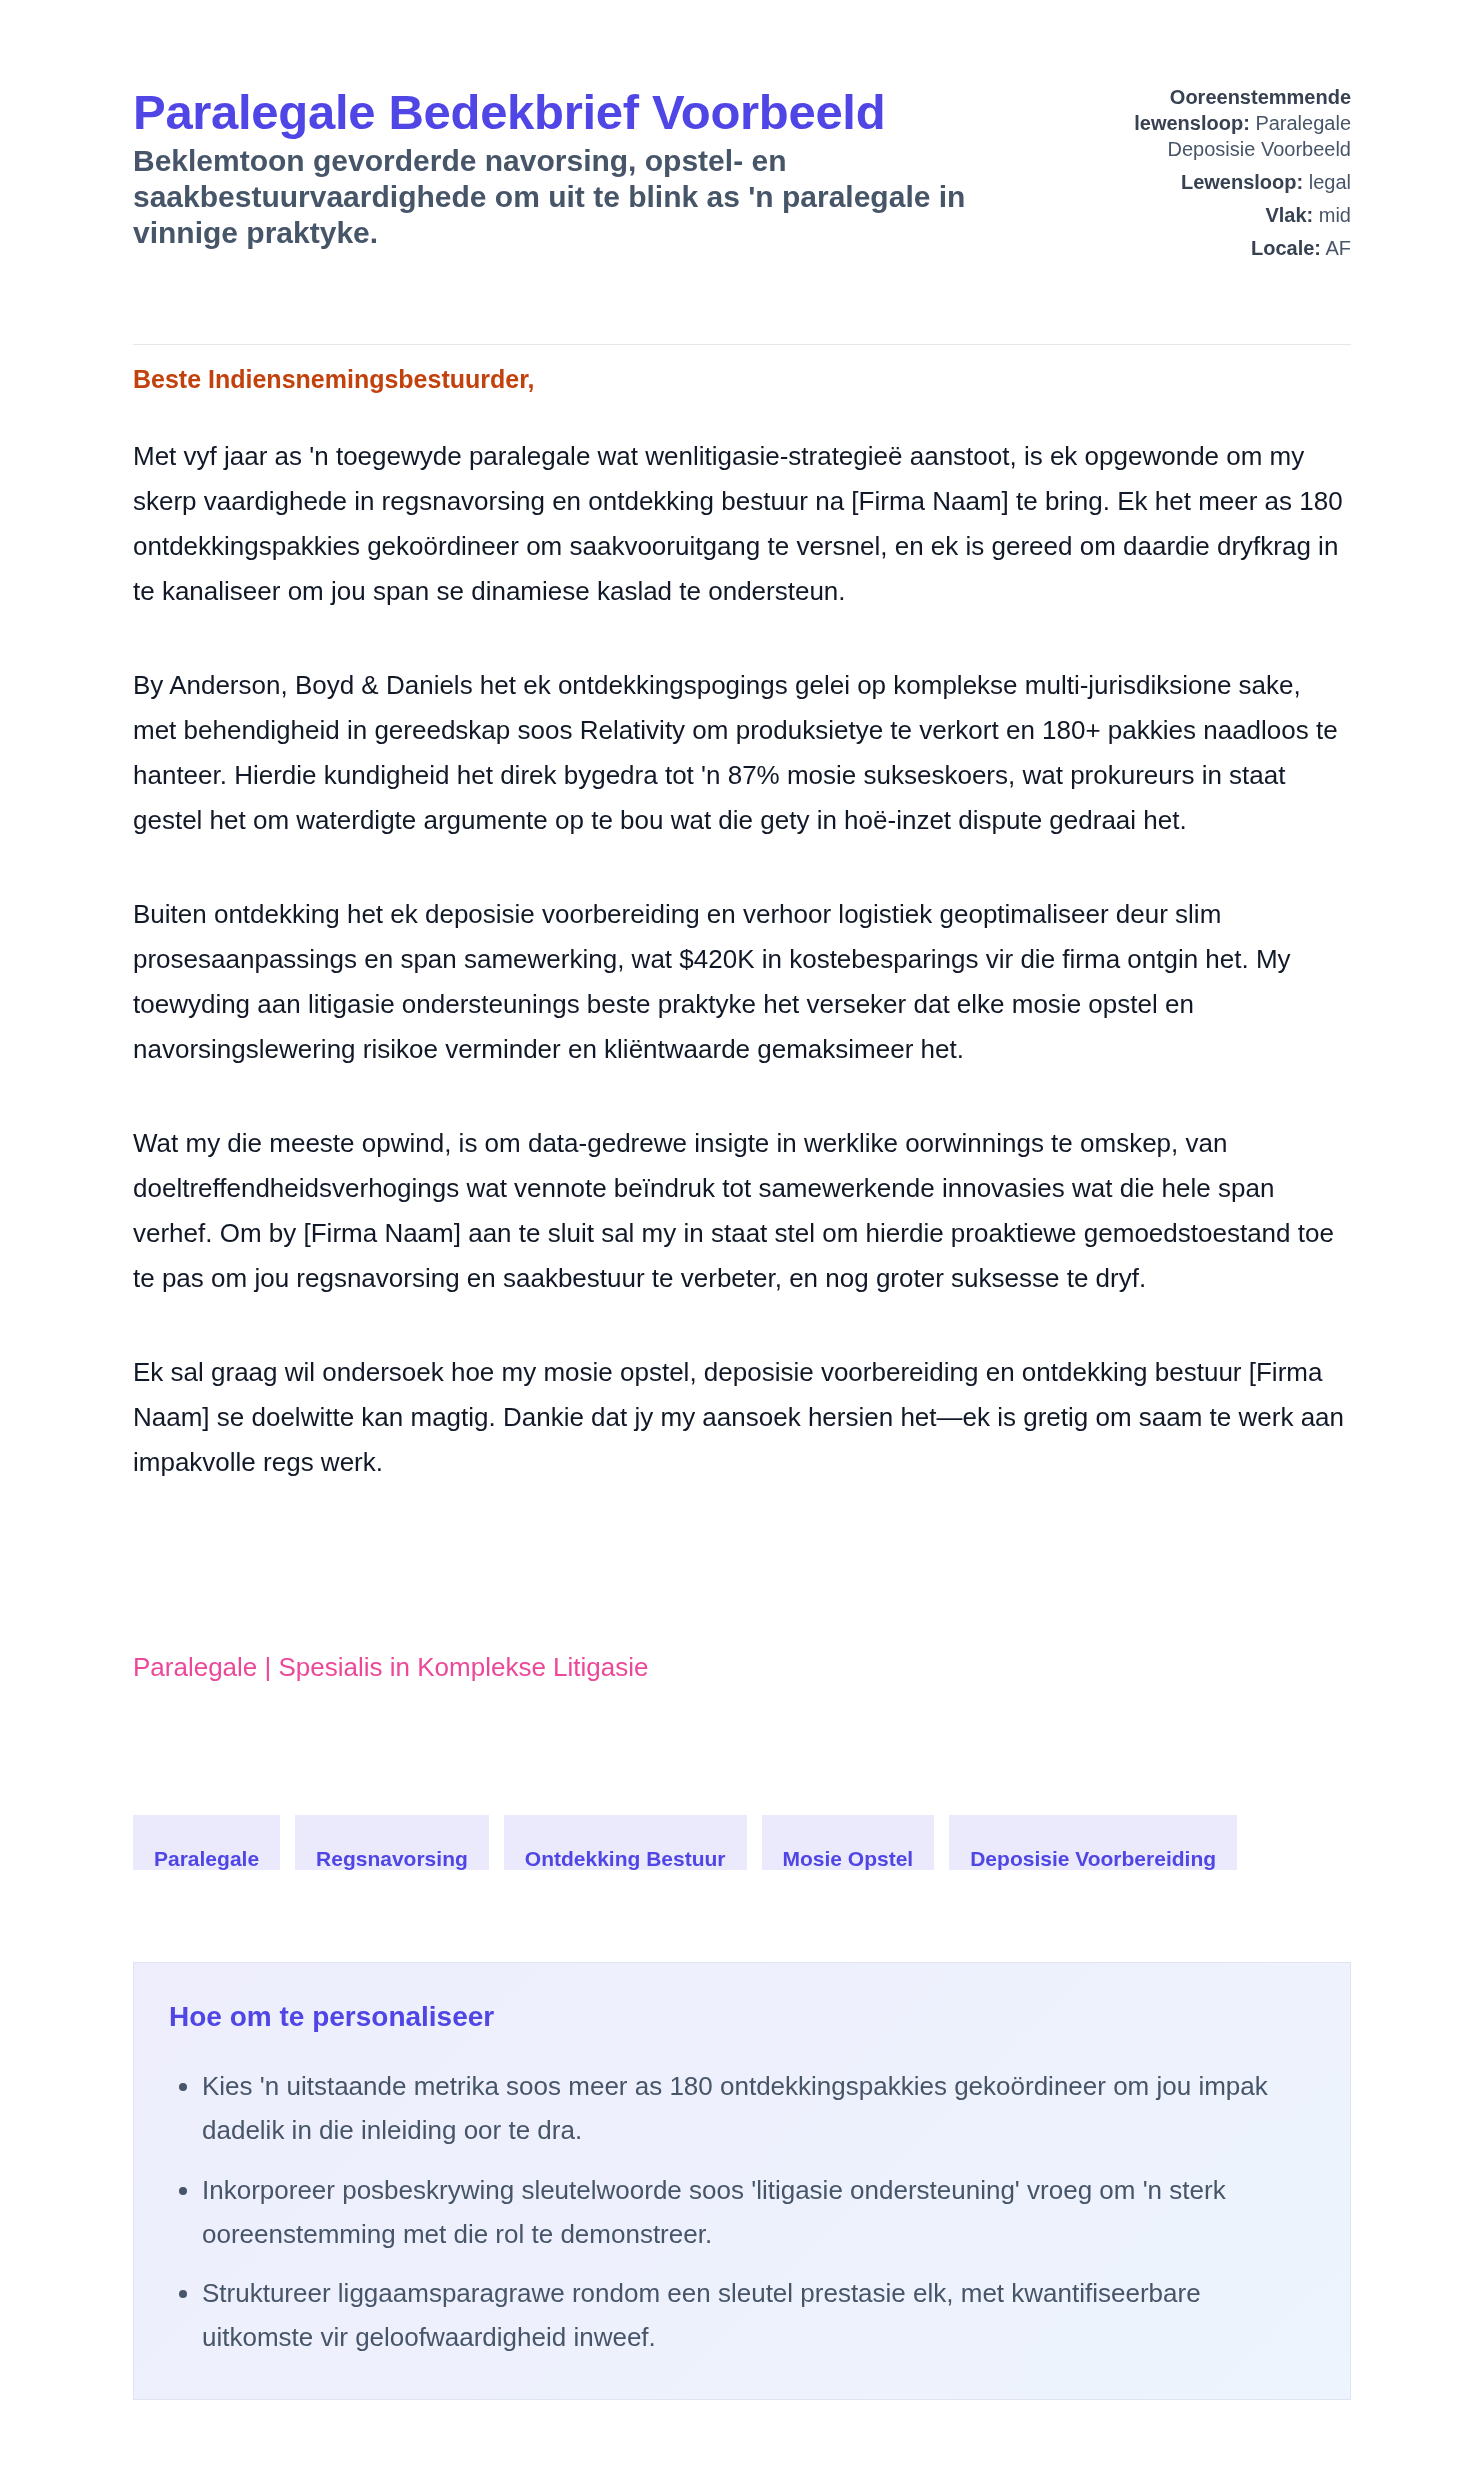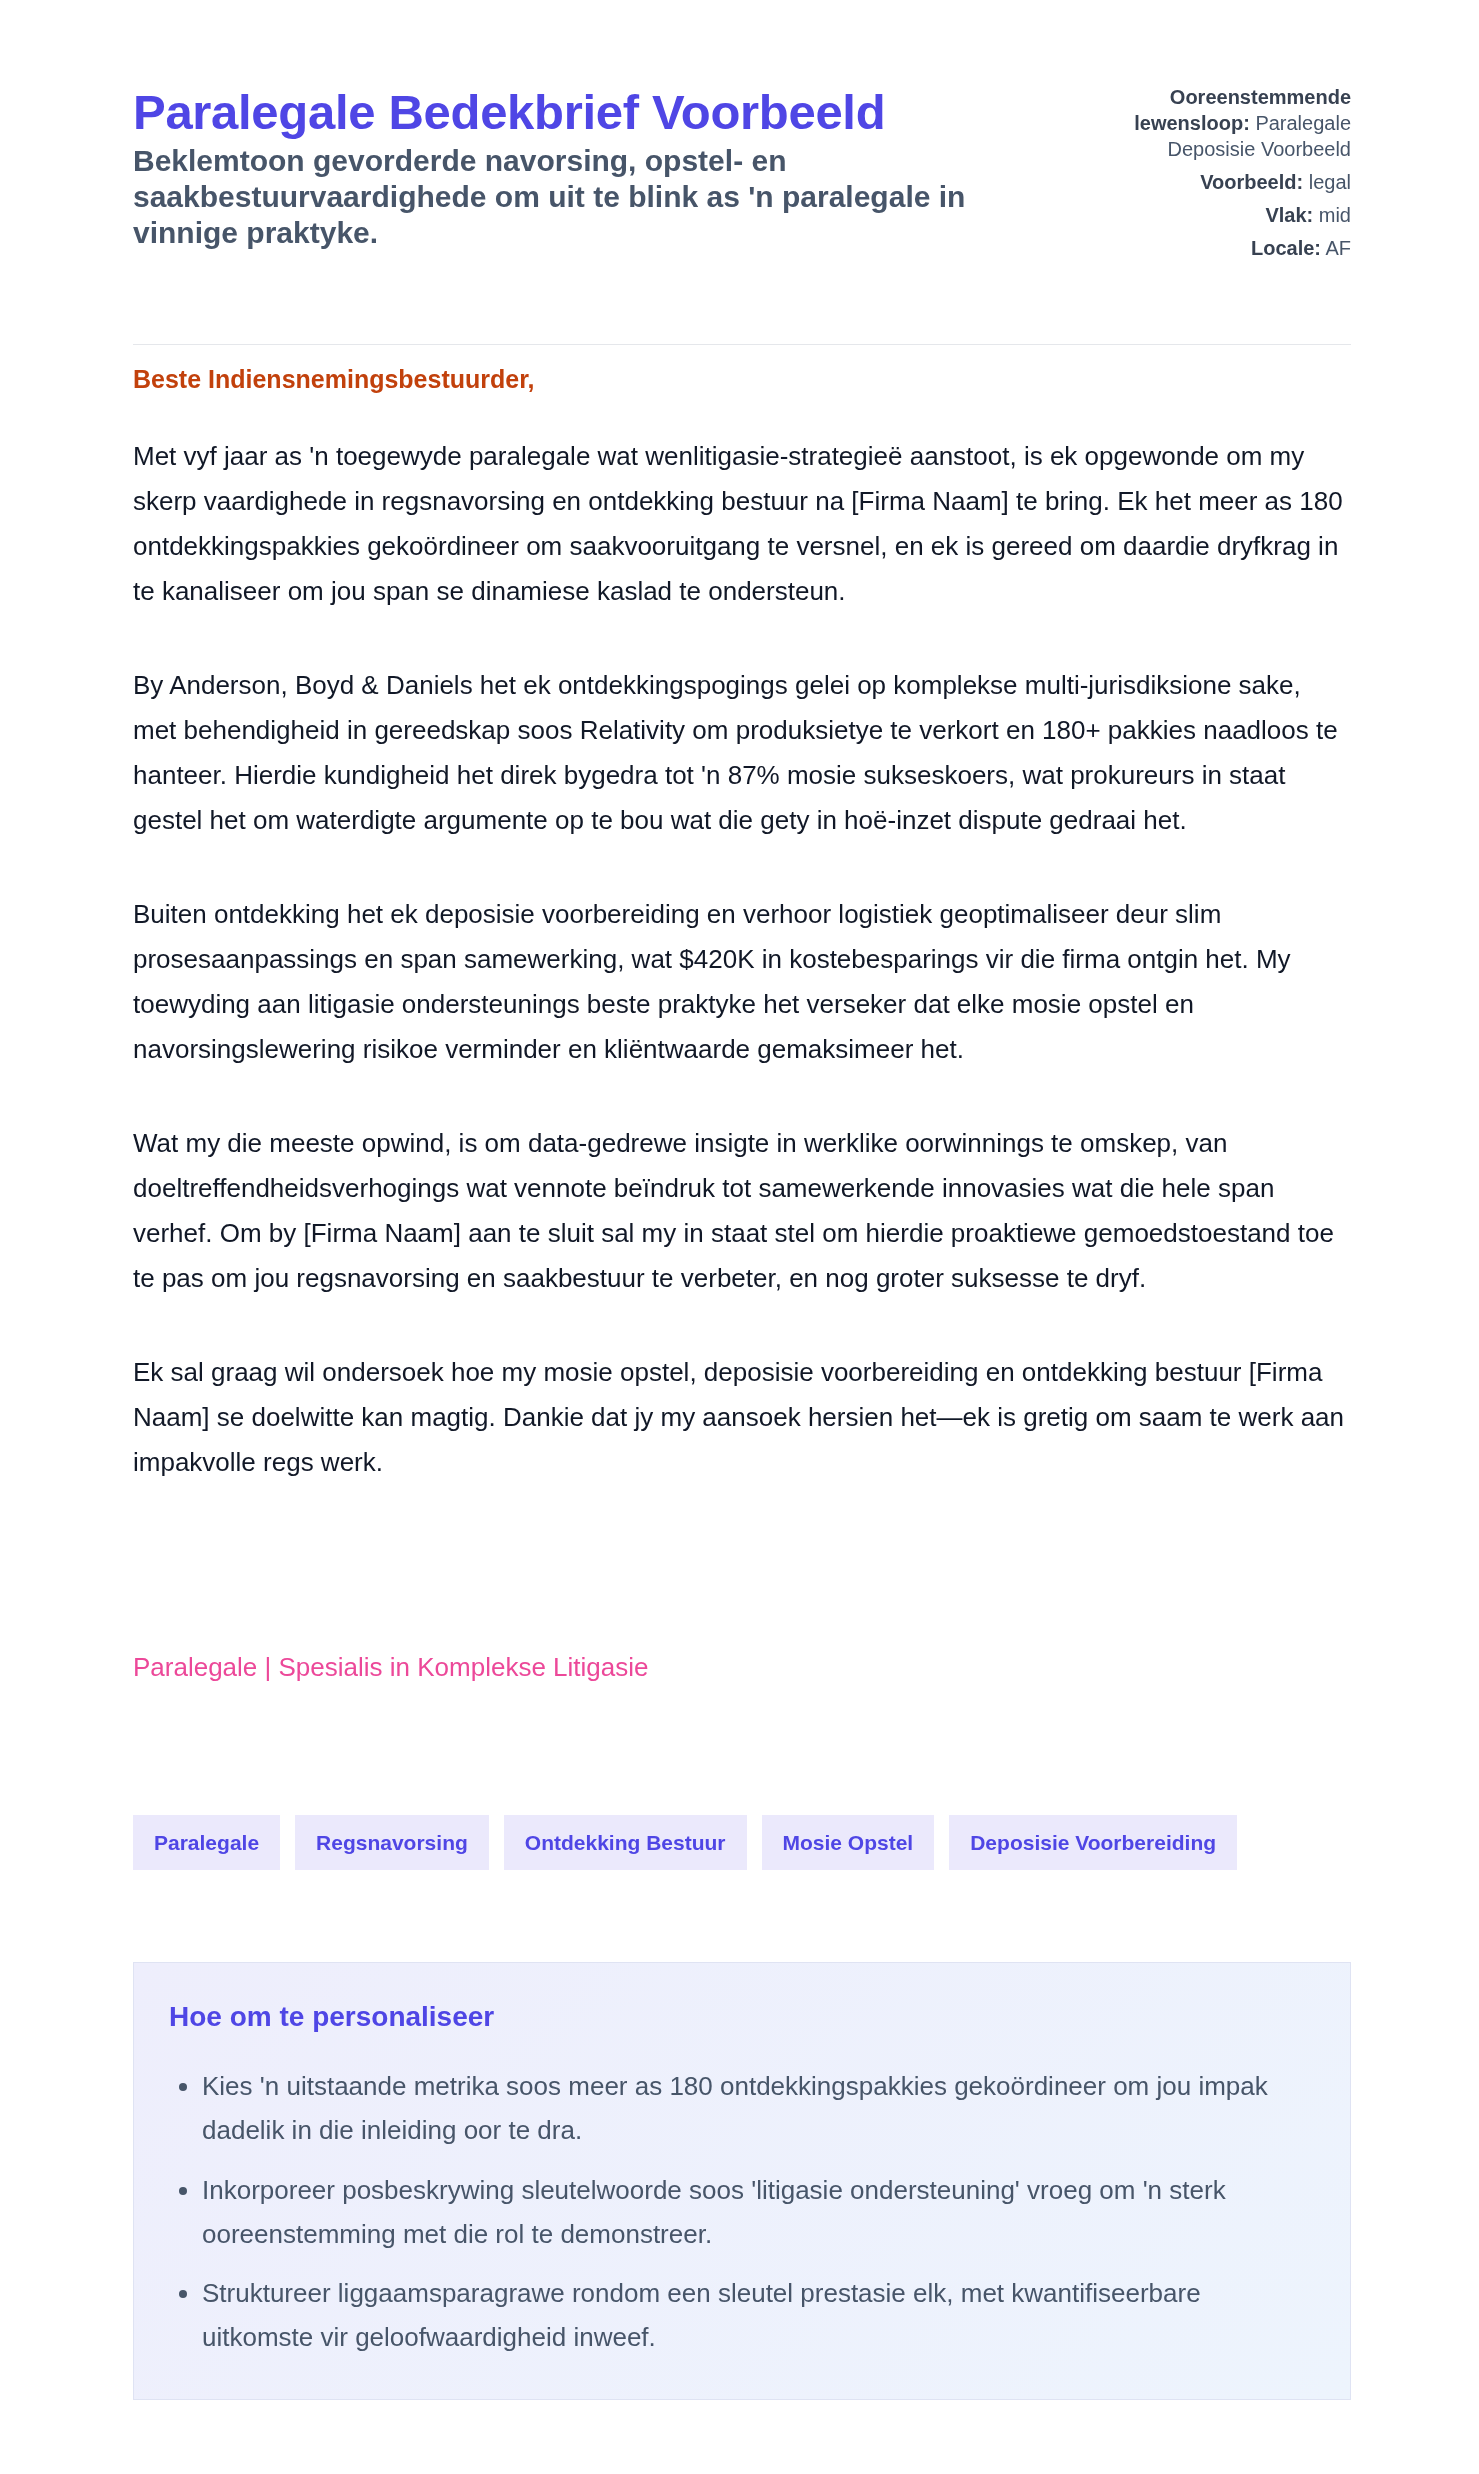--- a/index.html
+++ b/index.html
@@ -31,21 +31,21 @@
   .body { position: absolute; left: 0; top: 434px; width: 1218px; }
   .body p {
     margin: 0 0 49px 0; font-size: 26px; line-height: 45px; color: #111827;
   }
   .signature { position: absolute; left: 0; top: 1652px; }
   .sig-name { font-size: 26px; font-weight: 700; color: #111827; margin: 0 0 17.4px 0; }
   .sig-title { font-size: 26px; color: #ec4899; margin: 0; }
   .tags { position: absolute; left: 0; top: 1815px; display: flex; gap: 15px; }
   .tag {
     background: #ebe9fc; color: #4f46e5; font-size: 21px; font-weight: 600;
-    padding: 0 21px; height: 55px; line-height: 55px; box-sizing: border-box;
+    padding: 16px 21px; height: 55px; line-height: 55px; box-sizing: border-box;
   }
   .tips {
     position: absolute; left: 0; top: 1962px; width: 1218px; height: 438px; box-sizing: border-box;
     border: 1.7px solid #dfe3f3;
     background: linear-gradient(135deg, #eeeefc 0%, #edf4fd 100%);
     padding: 38px 35px 12px 35px;
   }
   .tips h3 { margin: 0 0 31px 0; font-size: 28px; font-weight: 700; color: #4f46e5; }
   .tips ul { margin: 0; padding: 0 0 0 33px; }
   .tips li {
@@ -59,21 +59,21 @@
 <div class="page">
   <header class="header">
     <h1 class="title">Paralegale Bedekbrief Voorbeeld</h1>
     <h2 class="subtitle">Beklemtoon gevorderde navorsing, opstel- en saakbestuurvaardighede om uit te blink as 'n paralegale in vinnige praktyke.</h2>
     <div class="meta">
       <div class="row">
         <b>Ooreenstemmende lewensloop:</b>
         <span>Paralegale Deposisie Voorbeeld</span>
       </div>
       <div class="row">
-        <b>Voorbeeld:</b>
+        <b>Lewensloop:</b>
         <span>legal</span>
       </div>
       <div class="row">
         <b>Vlak:</b>
         <span>mid</span>
       </div>
       <div class="row">
         <b>Locale:</b>
         <span>AF</span>
       </div>

